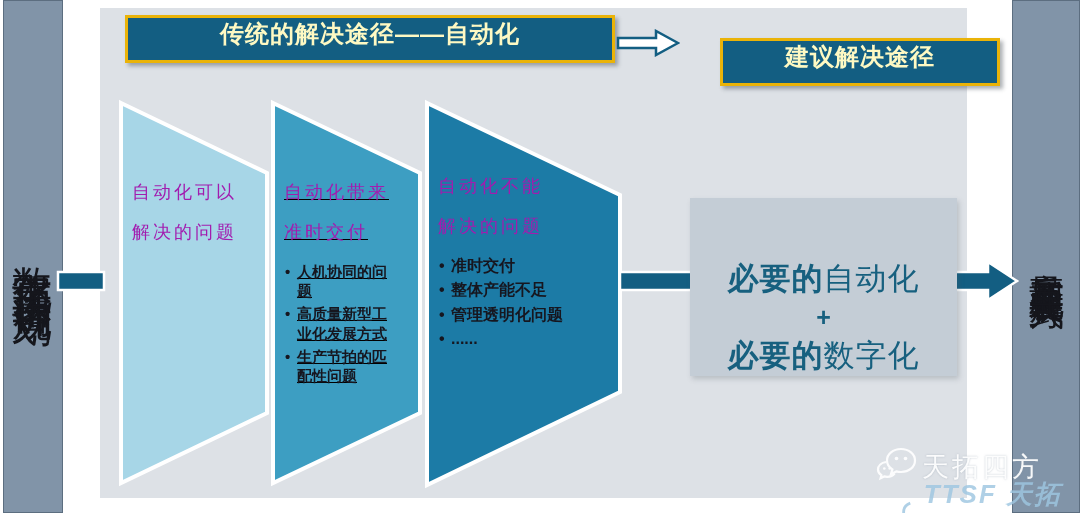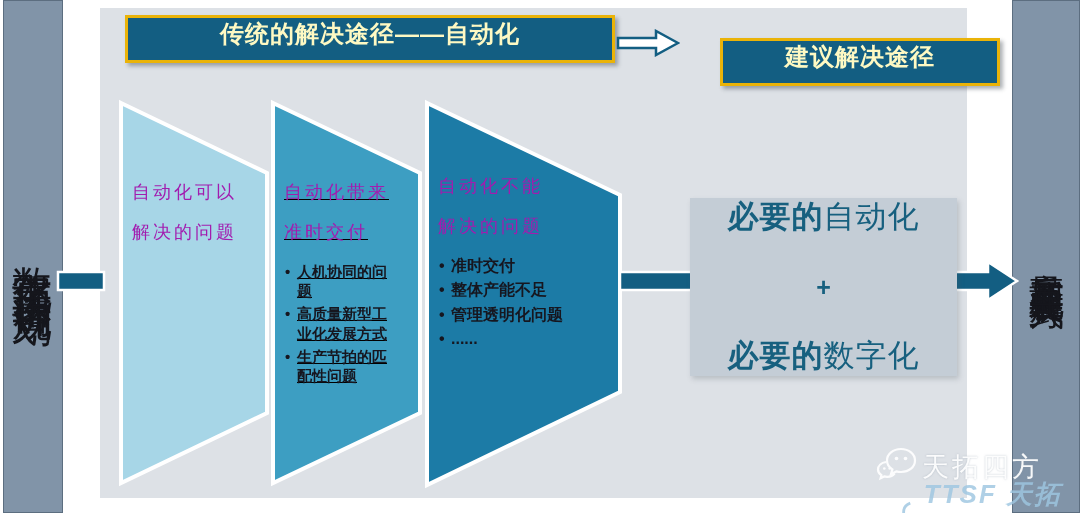--- a/index.html
+++ b/index.html
@@ -58,21 +58,21 @@
   .chev-bullets li {
     position:relative; padding-left:13px; margin-bottom:4px;
     line-height:1.28; color:#16161f; font-weight:bold;
   }
   .chev-bullets li::before { content:"•"; position:absolute; left:1px; }
 
   
   .result-box {
     position:absolute; left:690px; top:198px; width:267px; height:178px;
     background:#c4cdd6; z-index:10;
-    display:flex; flex-direction:column; align-items:center; justify-content:space-between;
+    display:flex; flex-direction:column; align-items:center; justify-content:flex-end;
     color:#17607f; box-shadow:2px 3px 5px rgba(80,90,100,.25);
   }
   .rb-line { font-size:31px; letter-spacing:1px; line-height:1.25; }
   .rb-em { font-weight:bold; }
   .rb-plus { font-size:25px; font-weight:bold; margin:5px 0; }
 
   
   .wechat-icon { position:absolute; left:876px; top:444px; z-index:30; opacity:.92; }
   .brand-name {
     position:absolute; left:922px; top:449px; z-index:30;

